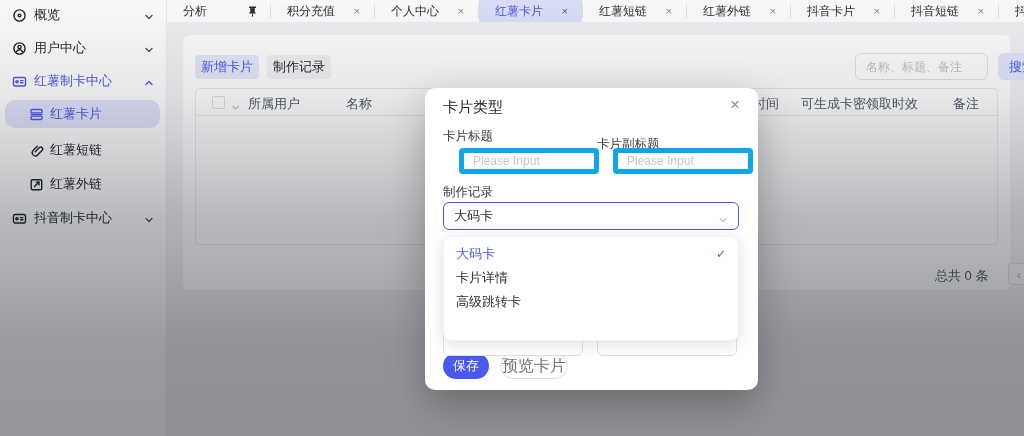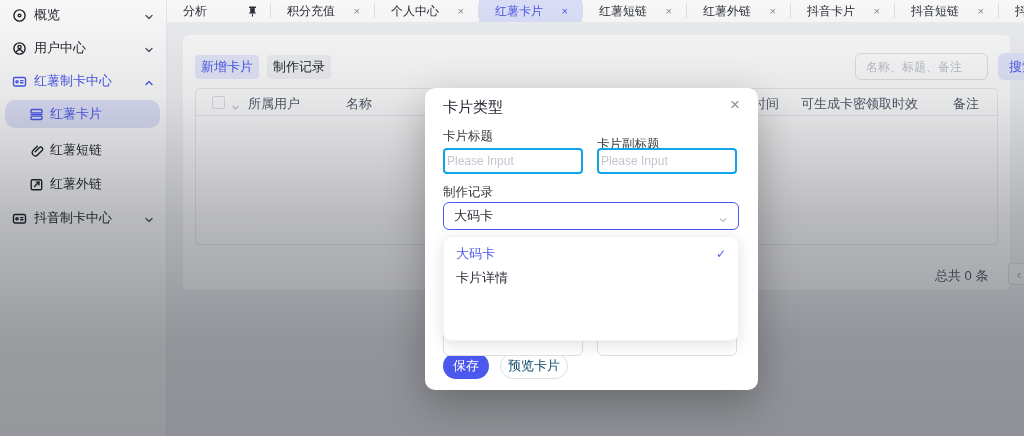--- a/index.html
+++ b/index.html
@@ -67,40 +67,40 @@
   .overlay { position:absolute; inset:0; z-index:40;
     background:linear-gradient(180deg, rgba(22,25,35,0.03) 0%, rgba(22,25,35,0.10) 22%,
       rgba(22,25,35,0.30) 50%, rgba(22,25,35,0.43) 78%, rgba(22,25,35,0.45) 100%); }
 
   
   .modal { position:absolute; left:425px; top:88px; width:333px; height:302px; background:#fff;
     border-radius:10px; box-shadow:0 14px 40px rgba(0,0,0,0.28); z-index:60; }
   .m-title { position:absolute; left:18px; top:10px; font-size:15px; color:#1d2129; }
   .m-close { position:absolute; right:18px; top:8px; font-size:17px; color:#8a8f99; cursor:pointer; line-height:1; }
   .m-label { position:absolute; font-size:12.5px; color:#33373d; }
-  .m-input { position:absolute; width:140px; height:26px; border:2px solid #0ea5e9; border-radius:4px;
-    background:#fff; font-size:12px; color:#1d2129; padding:0 2px; outline:none; }
+  .m-input { position:absolute; width:140px; height:26px; border:5px solid #0ea5e9; border-radius:4px;
+    background:#fff; font-size:12px; color:#1d2129; padding:0 9px; outline:none;margin-left:16px; }
   .m-input::placeholder { color:#c2c6ce; }
   .m-select { position:absolute; left:18px; top:114px; width:296px; height:28px; border:1px solid #4b58ee;
     border-radius:6px; background:#fff; font-size:13px; color:#2b2f36; display:flex; align-items:center;
     padding:0 10px; cursor:pointer; }
   .m-select .sel-chev { position:absolute; right:10px; width:10px; height:8px; color:#bfc3cc; }
   .dropdown { position:absolute; left:18px; top:148px; width:296px; height:105px; background:#fff;
     border-radius:8px; box-shadow:0 4px 16px rgba(0,0,0,0.12); border:1px solid #f2f3f5; z-index:3;
     padding-top:5px; }
   .dd-option { position:relative; height:24px; display:flex; align-items:center; padding:0 12px;
     font-size:13px; color:#2b2f36; cursor:pointer; }
   .dd-option.selected { color:#4b58ee; }
   .dd-option .dd-check { position:absolute; right:12px; color:#4b58ee; font-size:12px; }
   .hid-input { position:absolute; top:242px; width:140px; height:26px; border:1px solid #dde0e6;
     border-radius:6px; background:#fff; z-index:1; }
   .btn-save { position:absolute; left:18px; top:265px; width:46px; height:26px; border-radius:13px;
     background:#4b58ee; color:#fff; font-size:13px; }
   .btn-preview { position:absolute; left:75px; top:265px; width:68px; height:26px; border-radius:13px;
-    background:#fff; border:1px solid #dcdfe6; color:#0c4a6e; font-size:13px; }
+    background:#fff; border:1px solid #dcdfe6; color:#737373; font-size:16px; }
 </style>
 </head>
 <body>
 
 <div class="stage">
 
   <div class="sidebar">
 
     <div class="side-item" style="top:1px">
       <span class="ic">
@@ -322,19 +322,22 @@
     <span class="hid-input" style="left:172px"></span>
 
     <div class="dropdown">
       <div class="dd-option selected">
         <span>大码卡</span>
         <span class="dd-check">✓</span>
       </div>
       <div class="dd-option">
         <span>卡片详情</span>
       </div>
+      <div class="dd-option">
+        <span>高级跳转卡</span>
+      </div>
     </div>
 
     <button class="btn btn-save">保存</button>
     <button class="btn btn-preview">预览卡片</button>
   </div>
 
 </div>
 
 </body></html>

